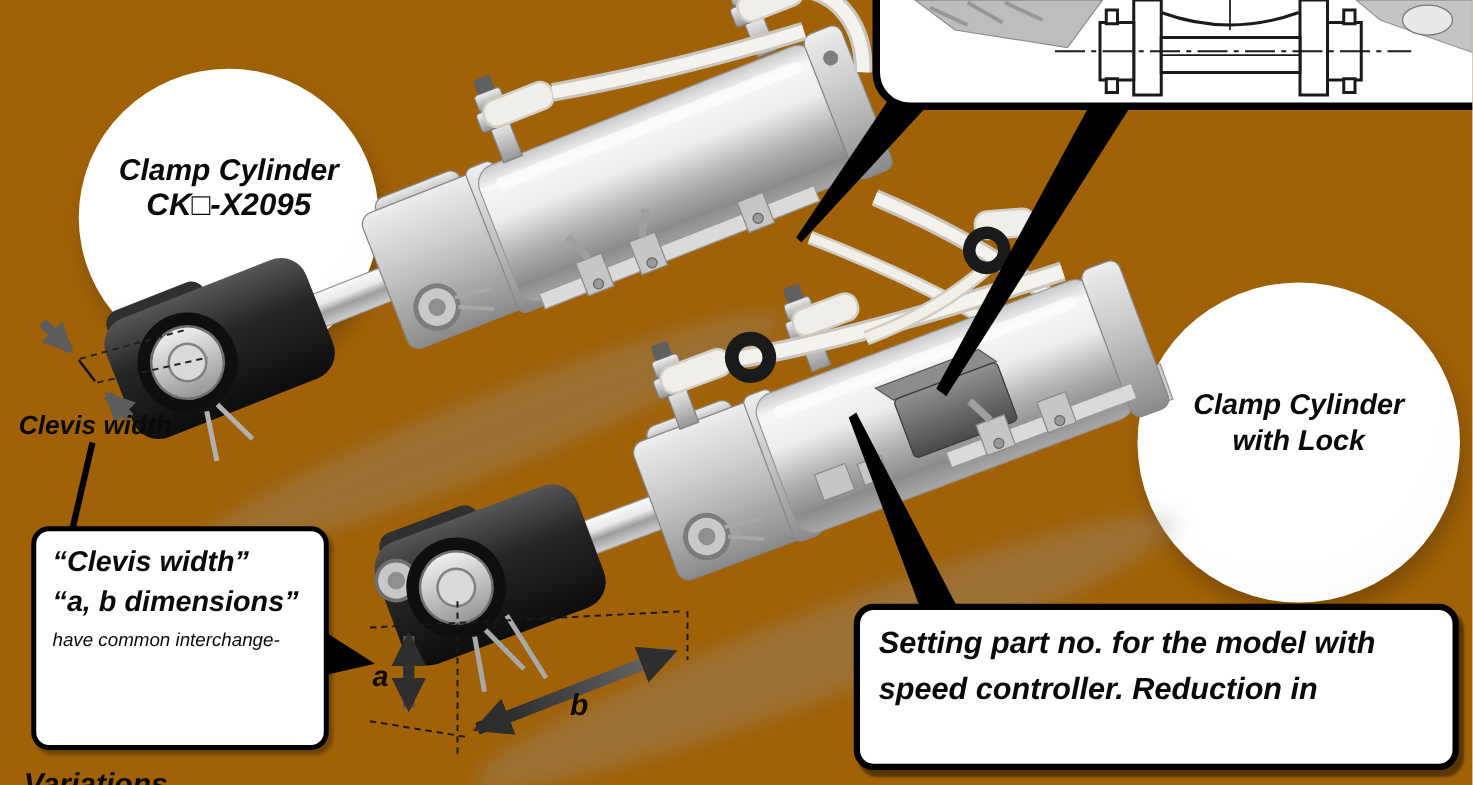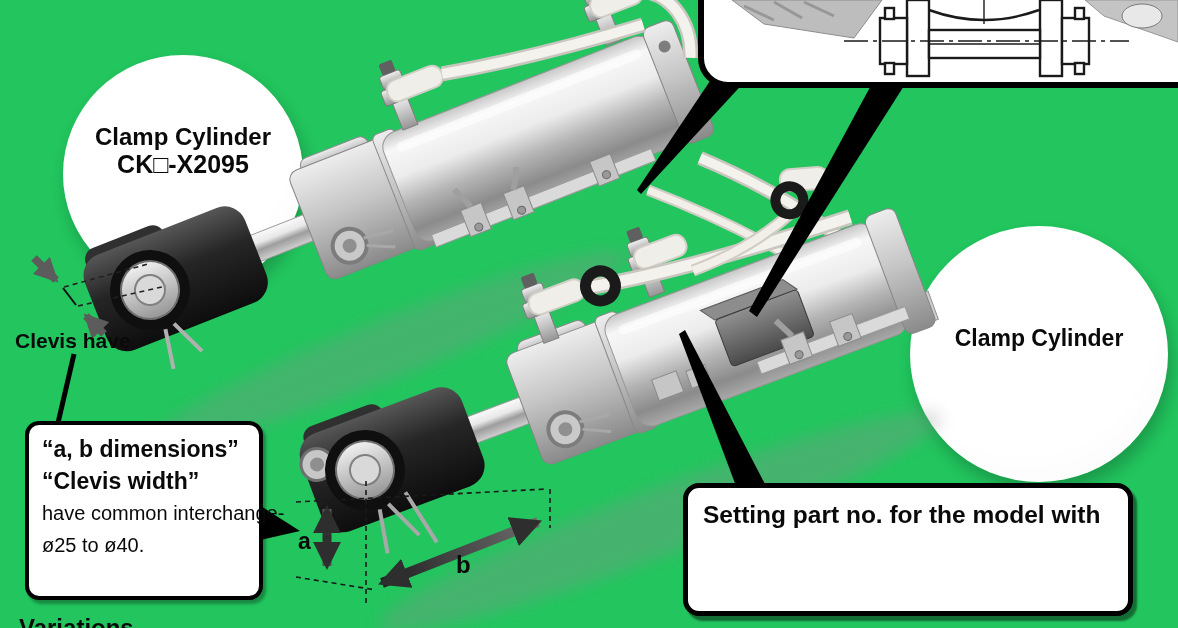--- a/index.html
+++ b/index.html
@@ -1,18 +1,18 @@
 <!DOCTYPE html>
 <html><head>
 <meta charset="utf-8">
 <style>
   html,body{margin:0;padding:0;background:#fff;}
   .stage{
     position:relative;width:1178px;height:628px;overflow:hidden;
-    background:#22c55e;font-family:"Liberation Sans", sans-serif;color:#0a0a0a;
+    background:#a16207;font-family:"Liberation Sans", sans-serif;color:#0a0a0a;font-style:italic;
   }
   
   .circle{
     position:absolute;border-radius:50%;
     background:radial-gradient(circle at 44% 38%, #ffffff 60%, #fcfcfc 76%, #efefef 92%, #e2e2e2 100%);
     box-shadow:4px 10px 16px rgba(0,0,0,.22);
     display:flex;flex-direction:column;align-items:center;justify-content:center;
     text-align:center;z-index:1;
   }
   .circle-ck{left:63px;top:55px;width:240px;height:238px;padding-bottom:0;}
@@ -35,28 +35,28 @@
   .clevis-label{
     position:absolute;left:15px;top:329px;font-size:21px;font-weight:bold;z-index:3;white-space:nowrap;
   }
   
   .callout{
     position:absolute;left:25px;top:421px;width:238px;height:179px;box-sizing:border-box;
     background:#fff;border:4px solid #000;border-radius:14px;z-index:3;
     padding:8px 0 0 13px;box-shadow:3px 4px 3px rgba(0,0,0,.3);
   }
   .co-h{font-size:23px;font-weight:bold;line-height:32px;white-space:nowrap;}
-  .co-b{font-size:20px;line-height:32px;white-space:nowrap;}
+  .co-b{font-size:15px;line-height:32px;white-space:nowrap;}
   
   .dim-label{position:absolute;font-weight:bold;z-index:3;}
   .dim-a{left:298px;top:528px;font-size:23px;}
   .dim-b{left:456px;top:551px;font-size:24px;}
   
   .notebox{
-    position:absolute;left:683px;top:483px;width:450px;height:133px;box-sizing:border-box;
+    position:absolute;left:683px;top:483px;width:484px;height:133px;box-sizing:border-box;
     background:#fff;border:5px solid #000;border-radius:16px;z-index:3;
     padding:8px 0 0 15px;box-shadow:4px 5px 2px rgba(0,0,0,.45);
   }
   .nb-line{font-size:24.5px;font-weight:bold;line-height:37px;white-space:nowrap;}
   
   .footer-heading{
     position:absolute;left:19px;top:614px;font-size:24px;font-weight:bold;z-index:3;white-space:nowrap;
   }
 </style>
 </head>
@@ -66,20 +66,21 @@
 
   <div class="circle circle-ck">
     <div class="inner">
       <div class="c-title">Clamp Cylinder</div>
       <div class="c-model">CK□-X2095</div>
     </div>
   </div>
   <div class="circle circle-clk">
     <div class="inner">
       <div class="c-sub">Clamp Cylinder</div>
+      <div class="c-sub">with Lock</div>
     </div>
   </div>
 
   <svg class="art" width="1178" height="628" viewBox="0 0 1178 628">
     <defs>
       <linearGradient id="gTube" x1="0" y1="0" x2="0" y2="1">
         <stop offset="0" stop-color="#c7c7c7"></stop>
           <stop offset=".14" stop-color="#f7f7f7"></stop>
         <stop offset=".38" stop-color="#ececec"></stop>
           <stop offset=".62" stop-color="#b4b4b4"></stop>
@@ -312,30 +313,30 @@
         <rect x="181" y="119" width="9" height="11"></rect>
         <rect x="371" y="64" width="9" height="11"></rect>
         <rect x="371" y="119" width="9" height="11"></rect>
       </g>
       <line x1="225" y1="100" x2="336" y2="100" stroke="#1a1a1a" stroke-width="1.4"></line>
       <line x1="140" y1="97" x2="425" y2="97" stroke="#1a1a1a" stroke-width="1.6" stroke-dasharray="24 5 4 5"></line>
       <line x1="280" y1="56" x2="280" y2="80" stroke="#1a1a1a" stroke-width="1.4"></line>
     </svg>
   </div>
 
-  <div class="clevis-label">Clevis have</div>
+  <div class="clevis-label">Clevis width</div>
 
   <div class="callout">
+    <div class="co-h">“Clevis width”</div>
     <div class="co-h">“a, b dimensions”</div>
-    <div class="co-h">“Clevis width”</div>
     <div class="co-b">have common interchange-</div>
-    <div class="co-b">ø25 to ø40.</div>
   </div>
 
   <div class="dim-label dim-a">a</div>
   <div class="dim-label dim-b">b</div>
 
   <div class="notebox">
     <div class="nb-line">Setting part no. for the model with</div>
+    <div class="nb-line">speed controller. Reduction in</div>
   </div>
 
   <div class="footer-heading">Variations</div>
 </div>
 
 </body></html>

